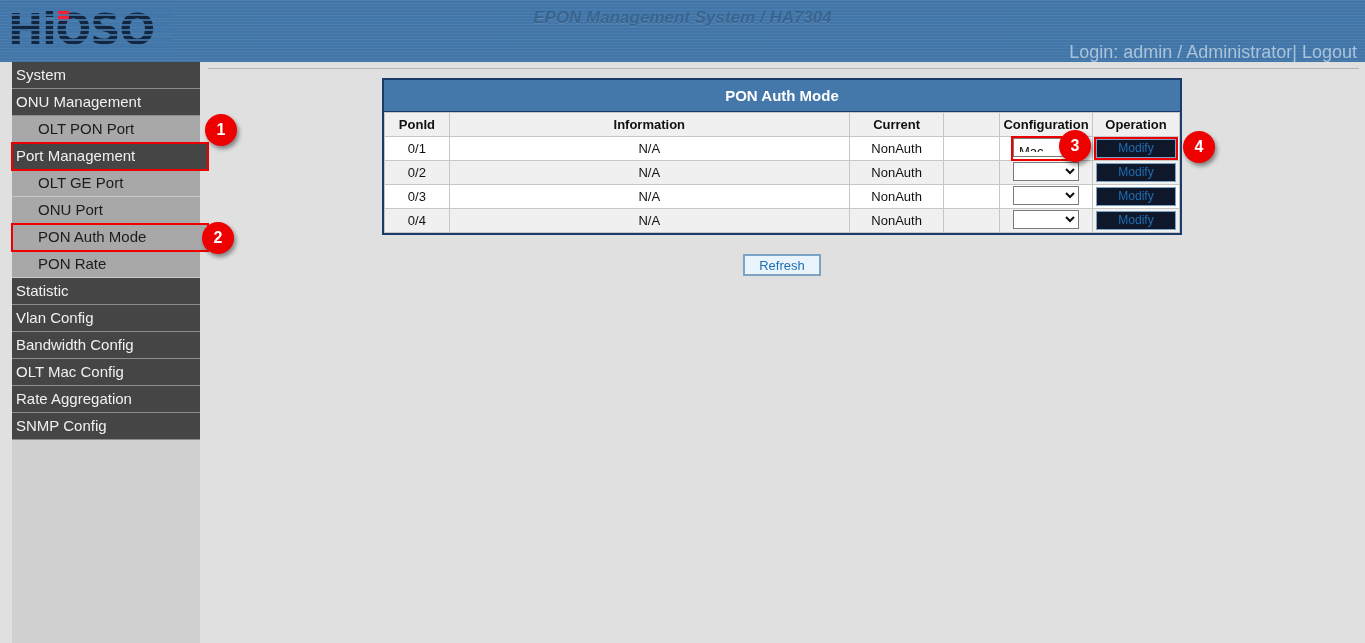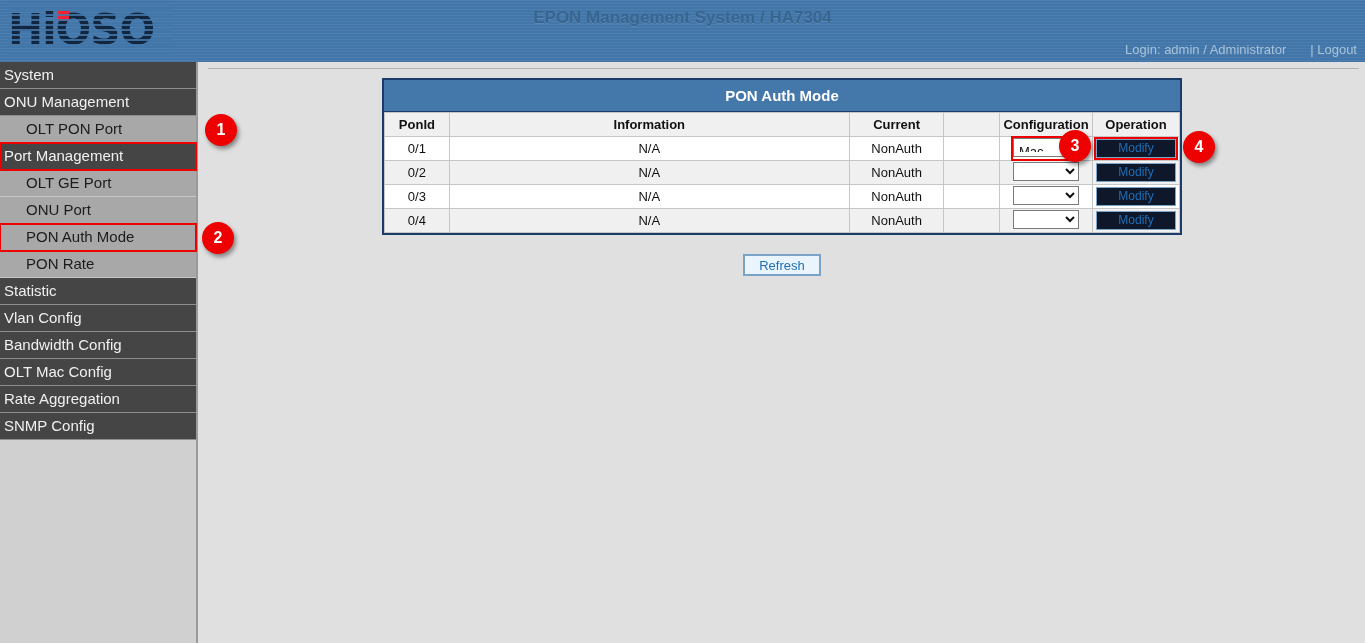--- a/index.html
+++ b/index.html
@@ -54,47 +54,48 @@
     pointer-events: none;
   }
   #app-title {
     position: absolute;
     left: 0; right: 0; top: 8px;
     text-align: center;
     color: #37658f;
     font-size: 17px;
     font-weight: bold;
     text-shadow: 0 1px 0 rgba(255,255,255,0.12);
+    font-style: italic;
   }
   #lang-wrap {
     position: absolute; right: 8px; top: 7px;
     display: flex; align-items: center; gap: 10px;
   }
   #lang-label {
     color: #cfe0ef; font-size: 14px; font-weight: bold;
   }
   #lang-select {
     display: flex; align-items: center; gap: 16px;
     border-left: 1px solid #7ba3c6;
     padding: 2px 4px 2px 10px;
     color: #dce9f4; font-size: 15px;
   }
   #lang-select .chev {
     font-size: 11px; color: #e6eff7;
   }
   #login-line {
     position: absolute; right: 8px; top: 42px;
-    color: #a9c3da; font-size: 13px;
-    display: flex; gap: 24px;
+    color: #a9c3da; font-size: 18px;
+    display: flex; 
   }
   #login-line .logout { color: #a9c3da; }
 
   
   #sidebar {
-    position: absolute; top: 62px; left: 0;
+    position: absolute; top: 62px; left: 12px;
     width: 198px; height: 581px;
     background: #d0d0d0;
     border-right: 2px solid #9a9a9a;
   }
   .nav-item {
     height: 27px;
     line-height: 26px;
     color: #f0f0f0;
     background: #454545;
     font-size: 15px;

